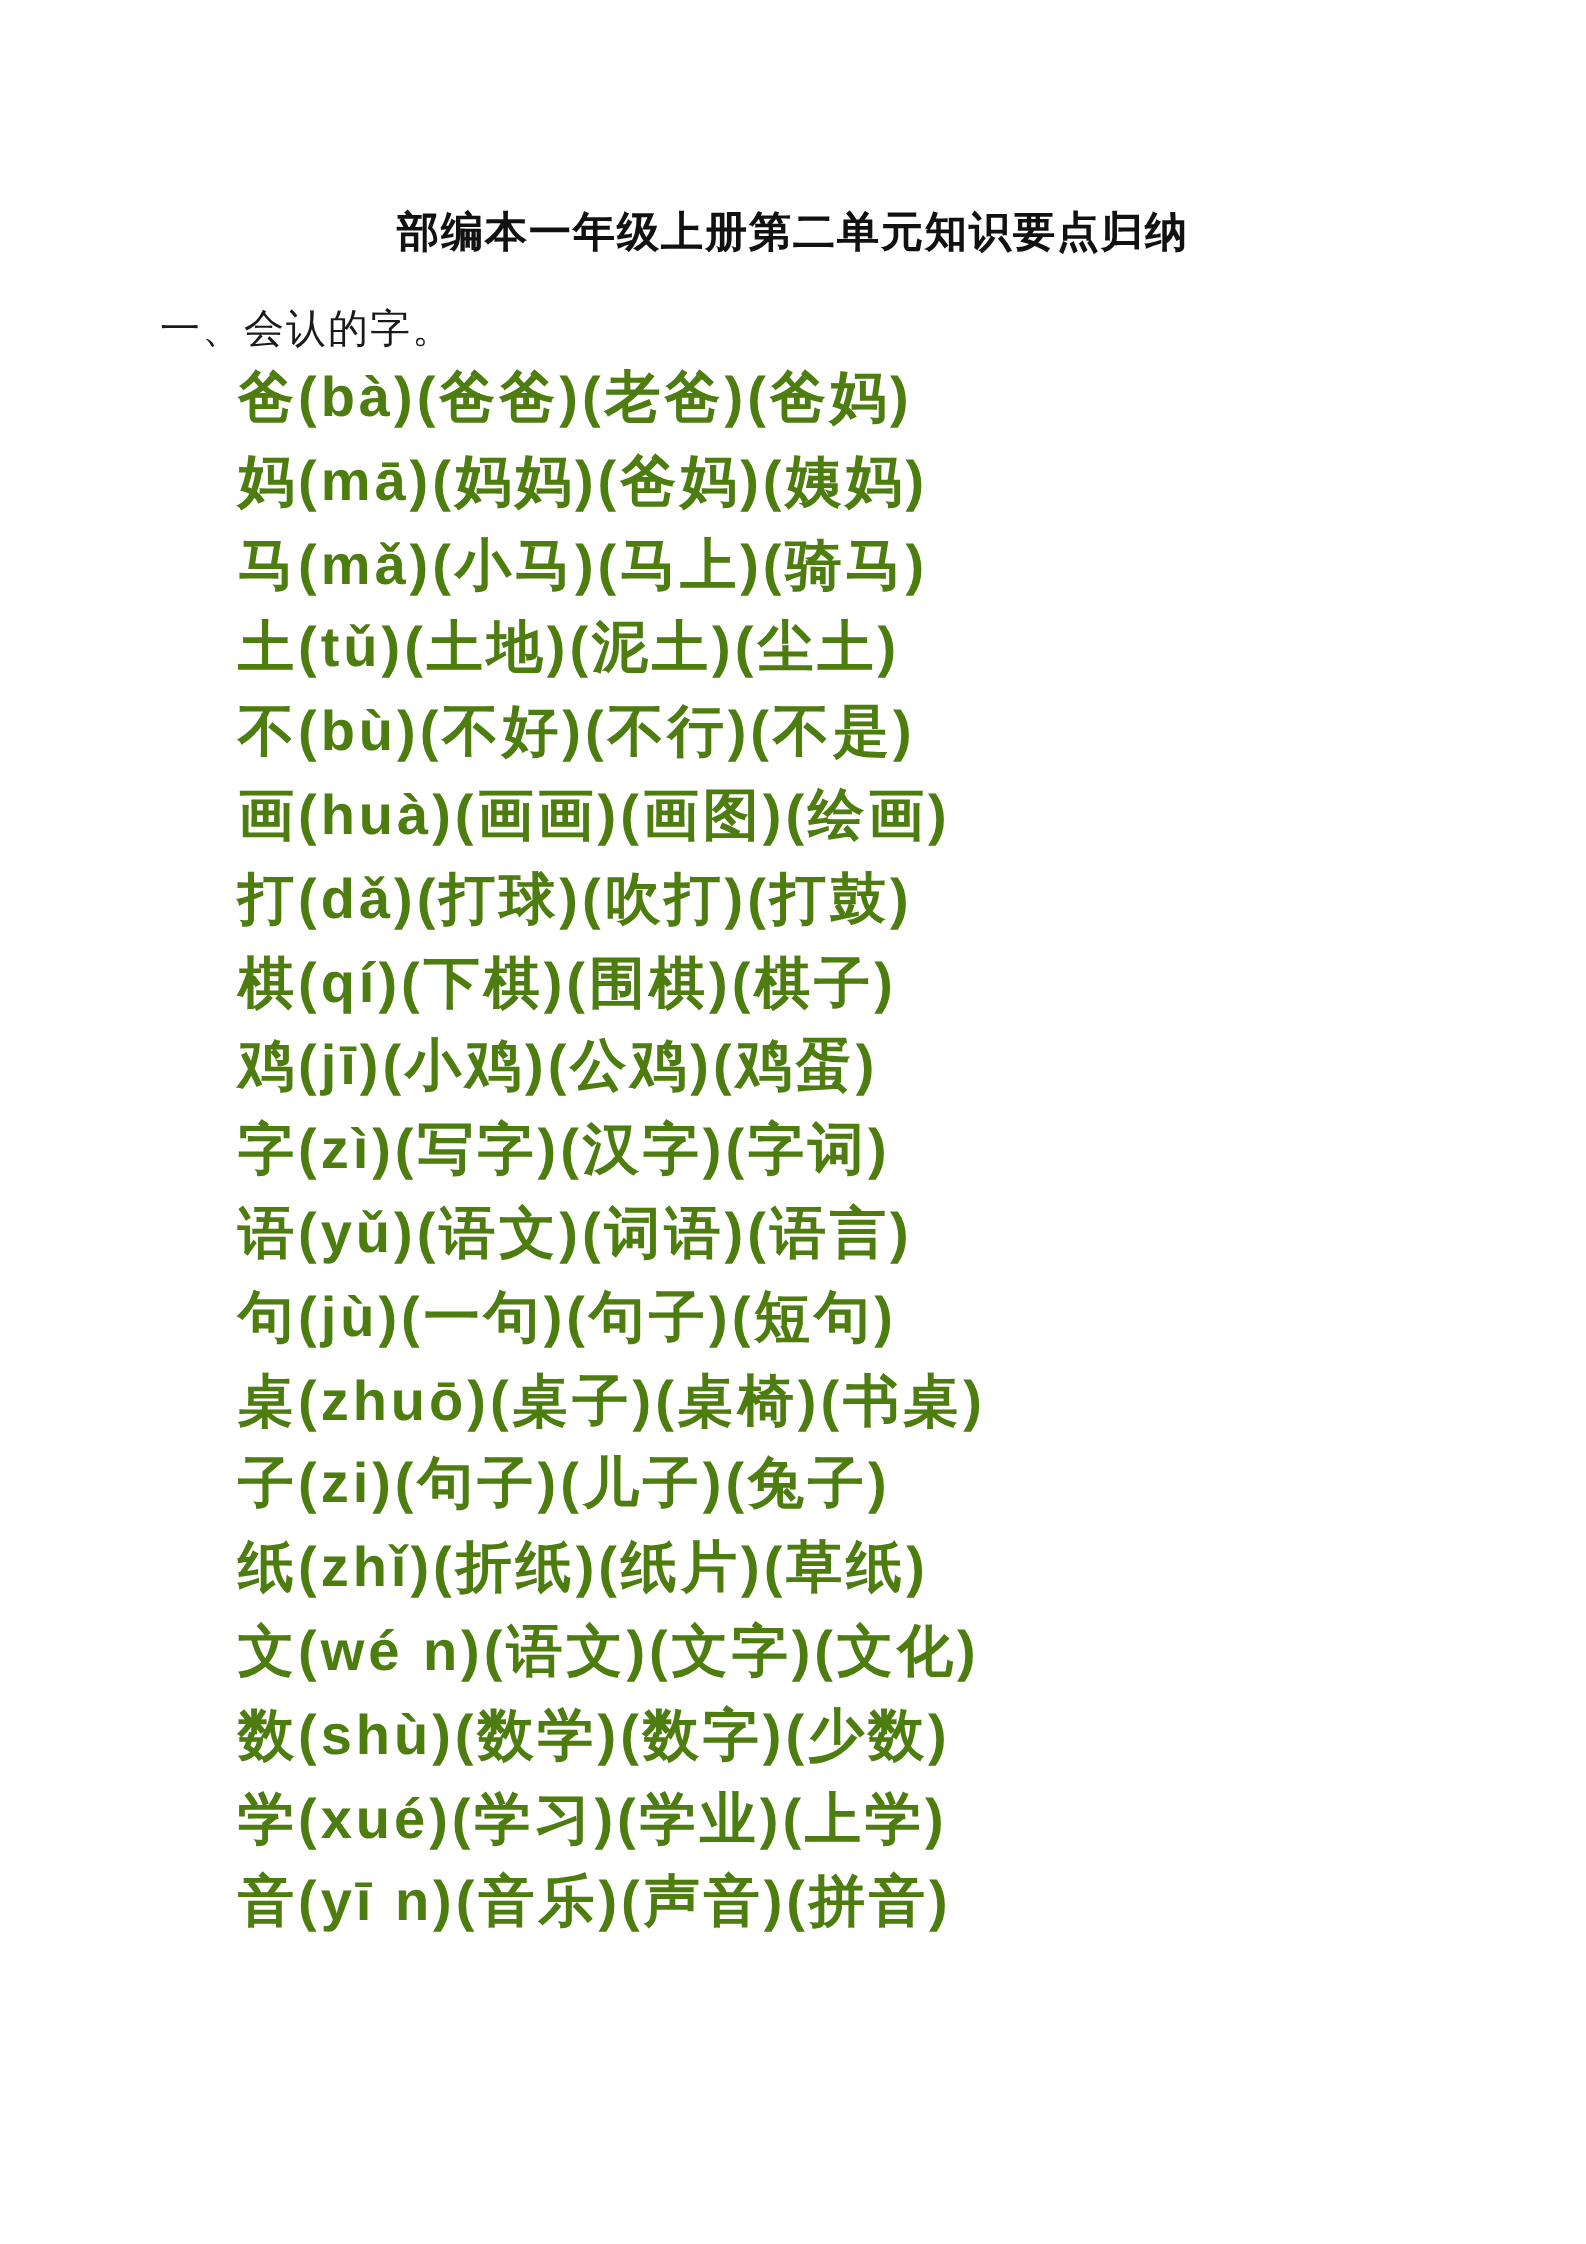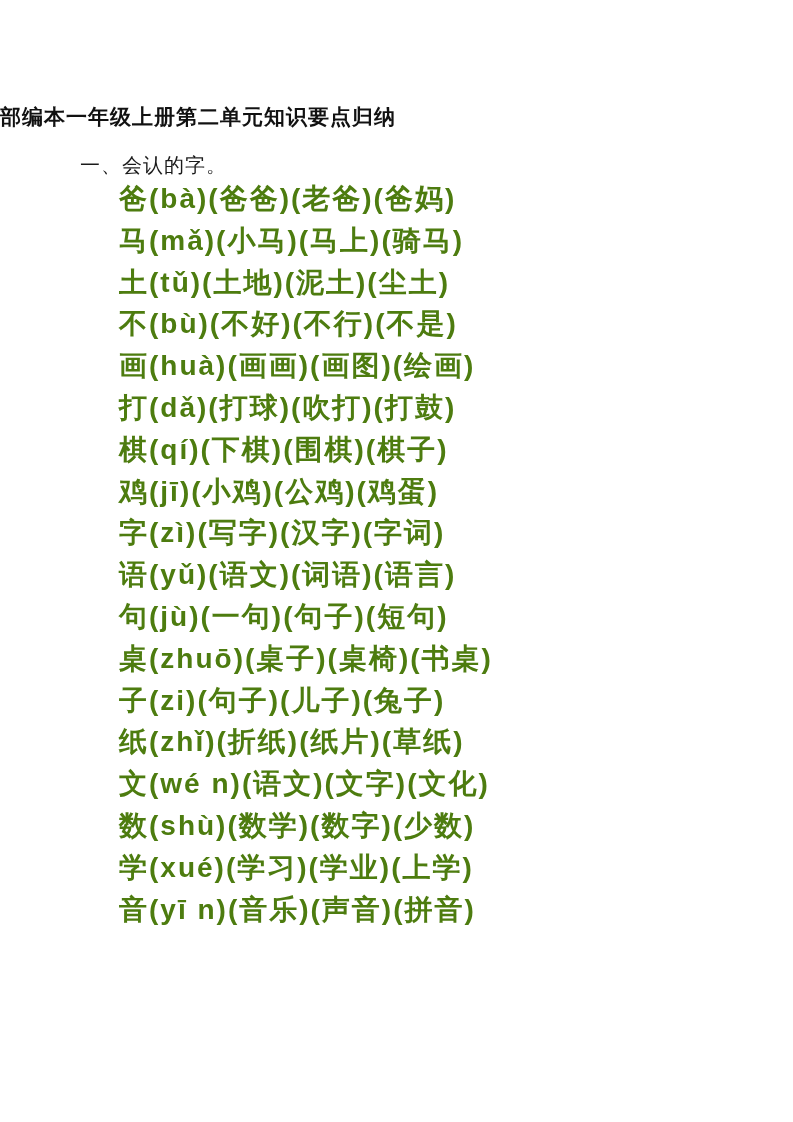--- a/index.html
+++ b/index.html
@@ -10,21 +10,21 @@
     width: 793px;
     height: 1122px;
     background: #ffffff;
     color: #1a1a1a;
     font-family: "Liberation Sans", sans-serif;
     overflow: hidden;
     position: relative;
   }
   .doc-title {
     padding-top: 103px;
-    text-align: left;
+    text-align: center;
     font-size: 21px;
     line-height: 28px;
     font-weight: 700;
     letter-spacing: 1px;
     color: #111111;
   }
   .section-heading {
     margin: 23px 0 0 80px;
     font-size: 20px;
     line-height: 22px;
@@ -48,20 +48,21 @@
 </head>
 <body>
 
 <div class="page">
   <div class="doc-title">部编本一年级上册第二单元知识要点归纳</div>
 
   <div class="section-heading">一、会认的字。</div>
 
   <div class="entries" id="entries">
       <div class="entry">爸(bà)(爸爸)(老爸)(爸妈)</div>
+      <div class="entry">妈(mā)(妈妈)(爸妈)(姨妈)</div>
       <div class="entry">马(mǎ)(小马)(马上)(骑马)</div>
       <div class="entry">土(tǔ)(土地)(泥土)(尘土)</div>
       <div class="entry">不(bù)(不好)(不行)(不是)</div>
       <div class="entry">画(huà)(画画)(画图)(绘画)</div>
       <div class="entry">打(dǎ)(打球)(吹打)(打鼓)</div>
       <div class="entry">棋(qí)(下棋)(围棋)(棋子)</div>
       <div class="entry">鸡(jī)(小鸡)(公鸡)(鸡蛋)</div>
       <div class="entry">字(zì)(写字)(汉字)(字词)</div>
       <div class="entry">语(yǔ)(语文)(词语)(语言)</div>
       <div class="entry">句(jù)(一句)(句子)(短句)</div>

